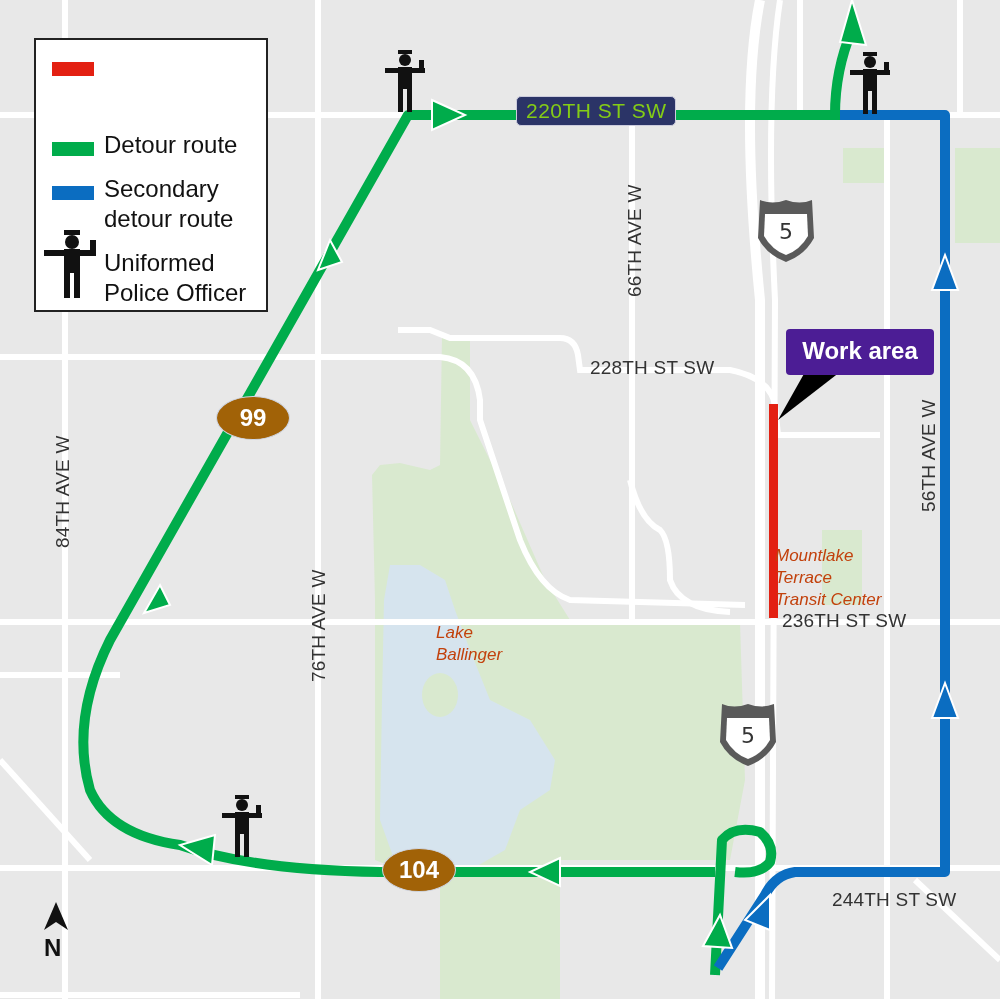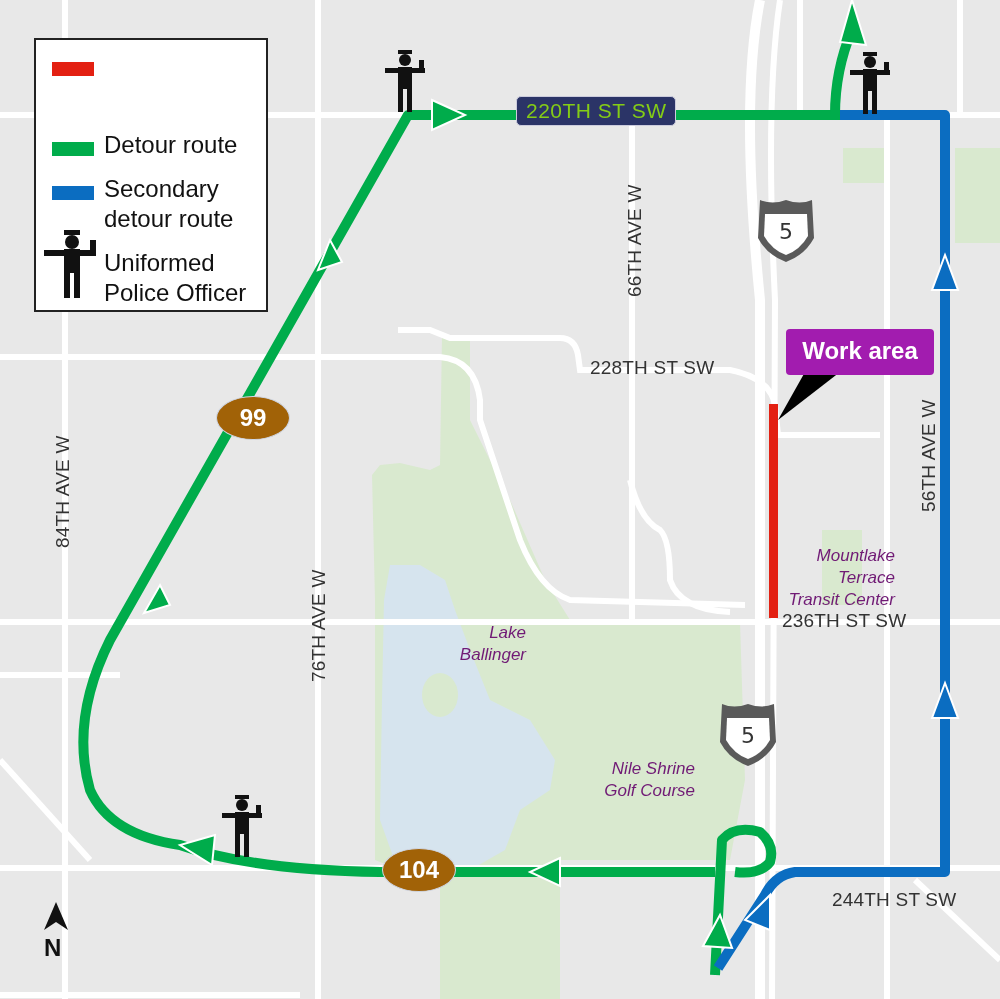--- a/index.html
+++ b/index.html
@@ -3,24 +3,24 @@
 <meta charset="utf-8">
 <style>
   html, body { margin:0; padding:0; background:#e8e8e8; }
   #map { position:relative; width:1000px; height:999px; overflow:hidden; background:#e8e8e8; font-family:"Liberation Sans", sans-serif; }
   svg { position:absolute; left:0; top:0; }
   .legend { position:absolute; left:34px; top:38px; width:234px; height:274px; background:#fff; border:2px solid #222; box-sizing:border-box; }
   .leg-swatch { position:absolute; left:16px; width:42px; height:14px; }
   .leg-text { position:absolute; left:68px; font-size:24px; line-height:30px; color:#111; white-space:pre-line; }
   .st-label { position:absolute; font-size:19px; color:#333; white-space:nowrap; letter-spacing:0.2px; }
   .st-vert { transform-origin:left top; transform:rotate(-90deg); }
-  .poi { position:absolute; font-size:17px; font-style:italic; color:#701a75; text-align:right; line-height:22px; white-space:pre-line; }
+  .poi { position:absolute; font-size:17px; font-style:italic; color:#c2410c; text-align:left; line-height:22px; white-space:pre-line; }
   .route-badge { position:absolute; background:#2b3467; color:#84cc16; font-size:21px; border-radius:5px; padding:2px 9px; border:1px solid #ccd; letter-spacing:0.5px; }
   .oval { position:absolute; background:#a16207; color:#fff; font-weight:bold; font-size:24px; border-radius:50%; text-align:center; border:1px solid #cfd6e4; }
-  .work-label { position:absolute; left:786px; top:329px; width:148px; height:46px; background:#a21caf; color:#fff; font-weight:bold; font-size:24px; border-radius:4px; text-align:center; line-height:44px; }
+  .work-label { position:absolute; left:786px; top:329px; width:148px; height:46px; background:#4c1d95; color:#fff; font-weight:bold; font-size:24px; border-radius:4px; text-align:center; line-height:44px; }
   .north-n { position:absolute; left:44px; top:934px; font-weight:bold; font-size:24px; color:#111; }
   .shield-num { position:absolute; font-size:22px; color:#333; font-family:"DejaVu Sans", sans-serif; }
 </style>
 </head>
 <body>
 
 <div id="map">
 <svg width="1000" height="999" viewBox="0 0 1000 999">
 
   <g fill="#d9e9cf">
@@ -156,22 +156,20 @@
 <div class="st-label st-vert" style="left:918px;top:512px">56TH AVE W</div>
 
 <div class="oval" style="left:216px;top:396px;width:72px;height:42px;line-height:42px">99</div>
 <div class="oval" style="left:382px;top:848px;width:72px;height:42px;line-height:42px">104</div>
 
 <div class="shield-num" style="left:779px;top:219px">5</div>
 <div class="shield-num" style="left:741px;top:723px">5</div>
 
 <div class="poi" style="left:436px;top:622px;width:90px">Lake
 Ballinger</div>
-<div class="poi" style="left:575px;top:758px;width:120px">Nile Shrine
-Golf Course</div>
 <div class="poi" style="left:775px;top:545px;width:120px">Mountlake
 Terrace
 Transit Center</div>
 
 <div class="work-label">Work area</div>
 
 <div class="north-n">N</div>
 </div>
 
 </body></html>

